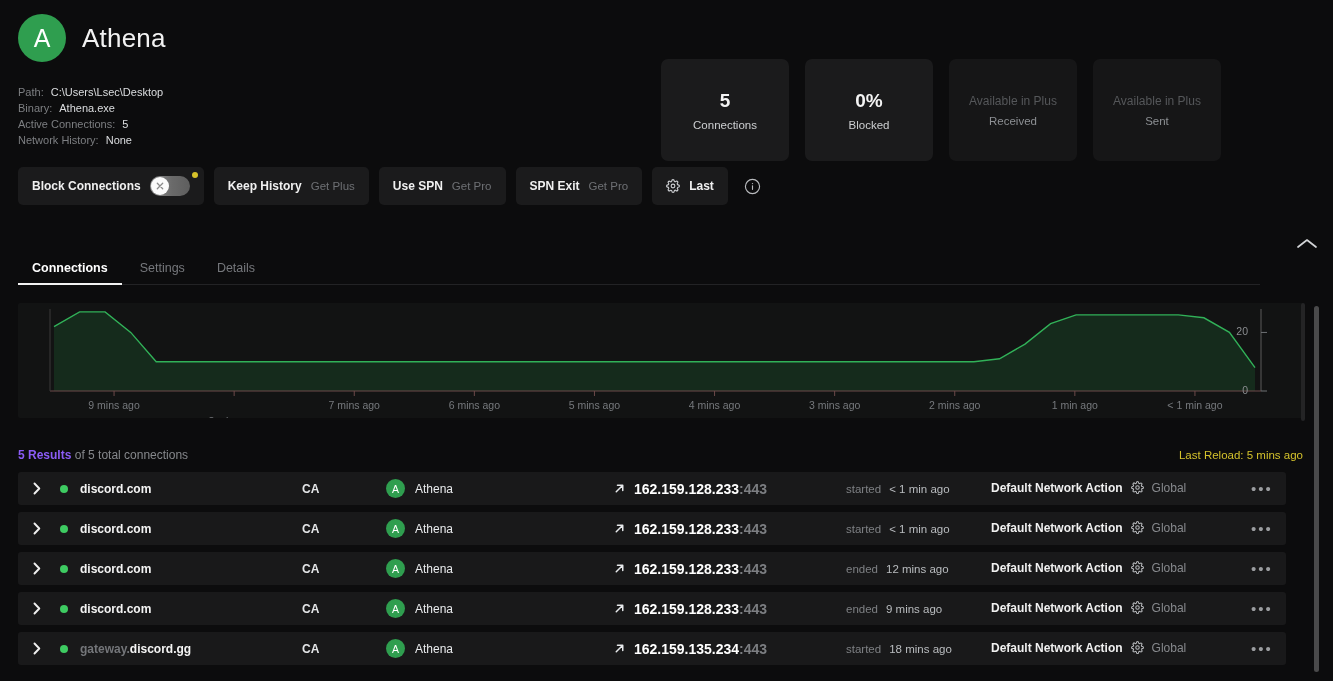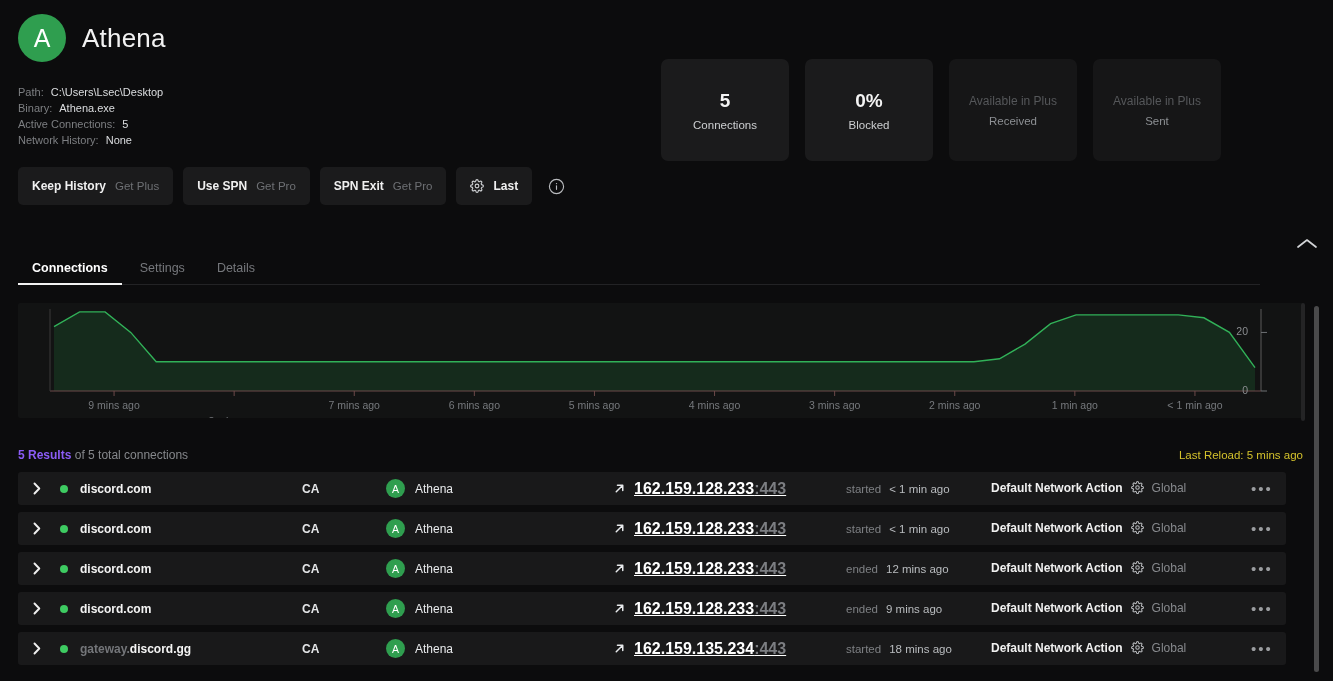--- a/index.html
+++ b/index.html
@@ -112,21 +112,21 @@
   .c-domain .sub { color: #74767a; font-weight: bold; }
   .c-country { width: 84px; font-size: 12px; color: #e4e6e8; font-weight: bold; }
   .c-proc { width: 218px; display: flex; align-items: center; gap: 10px; }
   .proc-avatar {
     width: 19px; height: 19px; border-radius: 50%; background: #2f9e4f;
     display: flex; align-items: center; justify-content: center;
     font-size: 10.5px; color: #fff;
   }
   .proc-name { font-size: 12px; color: #e8eaec; }
   .c-dir { width: 30px; display: flex; align-items: center; justify-content: center; }
-  .c-ip { width: 212px; font-size: 16px; color: #ffffff; font-weight: bold; white-space: nowrap; text-decoration: underline; }
+  .c-ip { width: 212px; font-size: 14px; color: #ffffff; font-weight: bold; white-space: nowrap; }
   .c-ip .port { color: #7c7e82; font-weight: bold; }
   .c-state { width: 145px; font-size: 11.5px; display: flex; gap: 8px; }
   .c-state .verb { color: #7e8084; }
   .c-state .when { color: #b9bcbf; }
   .c-action { flex: 1; display: flex; align-items: flex-start; gap: 8px; font-size: 12px; }
   .c-action .act { color: #f0f0f0; font-weight: bold; white-space: nowrap; }
   .c-action .scope { color: #87898d; }
   .c-more { width: 48px; display: flex; align-items: center; justify-content: center;
     color: #9b9da0; font-size: 15px; letter-spacing: 2px; }
 
@@ -183,20 +183,31 @@
       </div>
       <div class="stat-card muted">
         <div class="stat-value">Available in Plus</div>
         <div class="stat-label">Sent</div>
       </div>
     </div>
   </div>
 
   <div class="toolbar">
 
+    <div class="tbtn">
+      <span class="tbtn-label">Block Connections</span>
+      <span class="toggle">
+        <span class="knob">
+          <svg width="10" height="10" viewBox="0 0 10 10">
+            <path d="M2.3 2.3 L7.7 7.7 M7.7 2.3 L2.3 7.7" stroke="#8b8b8b" stroke-width="1.3" stroke-linecap="round" fill="none"></path>
+          </svg>
+        </span>
+      </span>
+      <span class="dot-badge"></span>
+    </div>
 
     <div class="tbtn">
       <span class="tbtn-label">Keep History</span>
       <span class="tbtn-sub">Get Plus</span>
     </div>
 
     <div class="tbtn">
       <span class="tbtn-label">Use SPN</span>
       <span class="tbtn-sub">Get Pro</span>
     </div>

